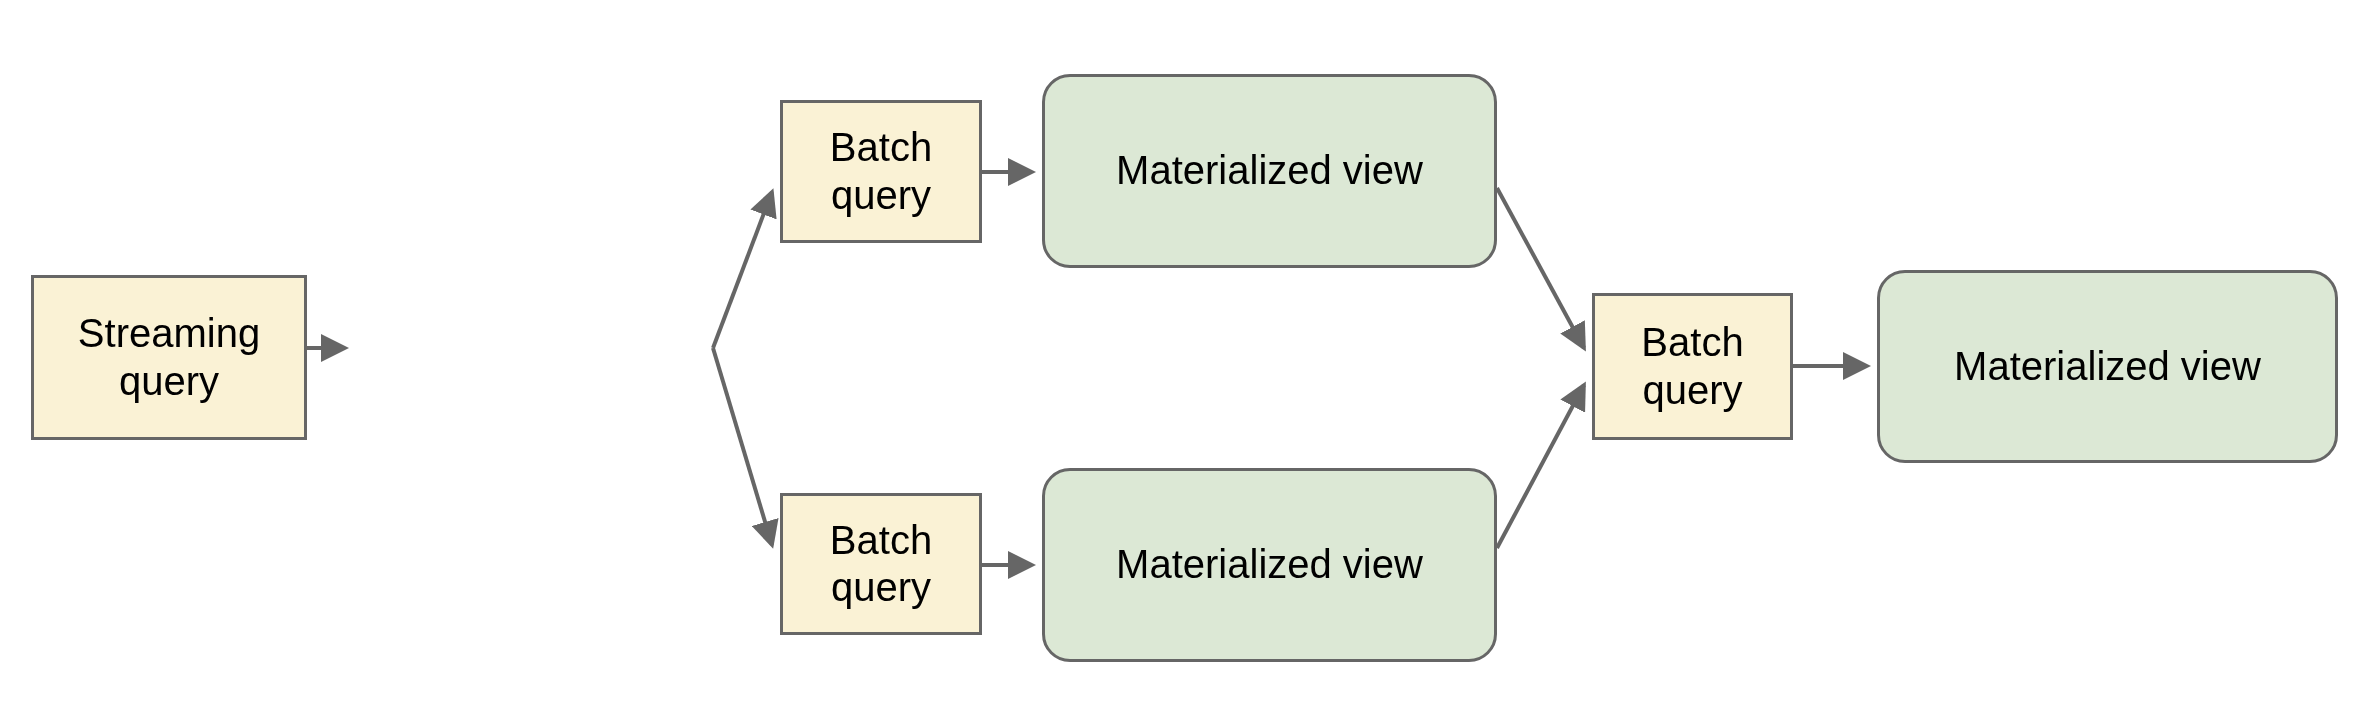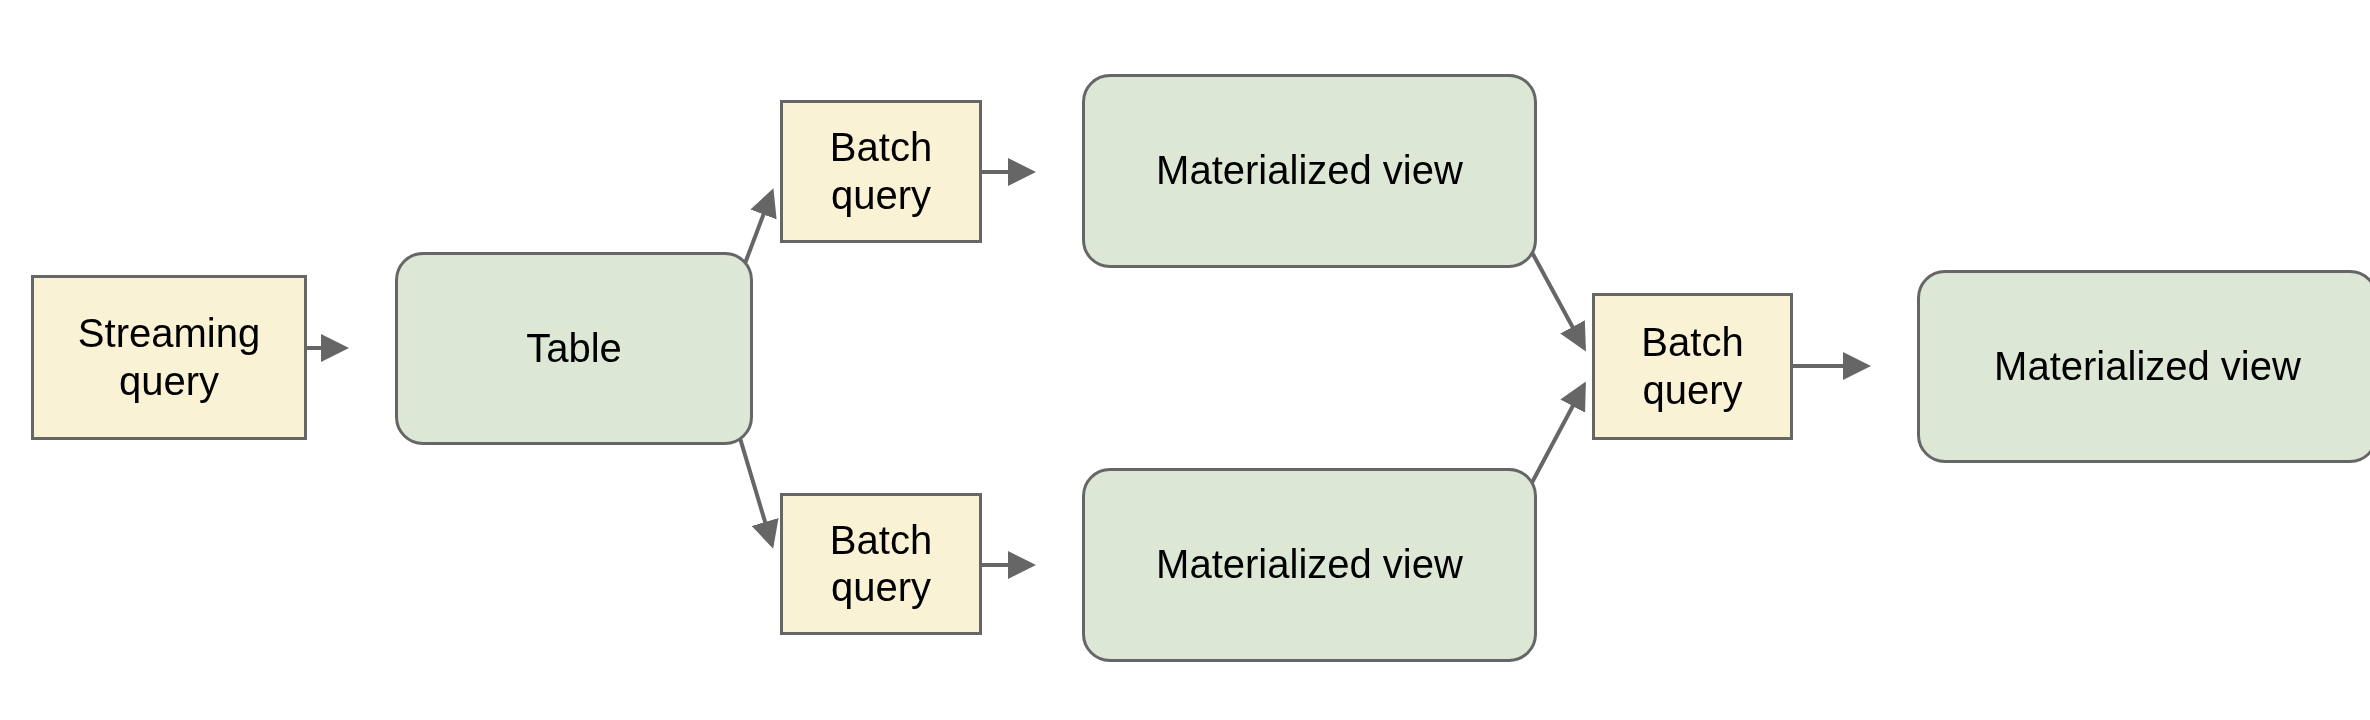--- a/index.html
+++ b/index.html
@@ -39,21 +39,20 @@
     border: 3px solid #666666;
     z-index: 2;
   }
   .node-query {
     background: #faf2d5;
     border-radius: 0;
   }
   .node-store {
     background: #dce8d5;
     border-radius: 28px;
-    margin-left: 40px;
   }
   .node-label {
     display: block;
     white-space: pre-line;
     padding: 0 10px;
   }
   
   #n-streaming-query { left: 31px;   top: 275px; width: 276px; height: 165px; }
   #n-table           { left: 355px;  top: 252px; width: 358px; height: 193px; }
   #n-batch-top       { left: 780px;  top: 100px; width: 202px; height: 143px; }
@@ -106,23 +105,20 @@
     <g>
       <line x1="1793" y1="366" x2="1867" y2="366" stroke="#666666" stroke-width="4" marker-end="url(#arrowhead)"></line>
     </g>
   </svg>
 
   <div class="node node-query" id="n-streaming-query">
     <span class="node-label">Streaming
 query</span>
   </div>
 
-  <div class="node node-store" id="n-table">
-    <span class="node-label">Table</span>
-  </div>
 
   <div class="node node-query" id="n-batch-top">
     <span class="node-label">Batch
 query</span>
   </div>
 
   <div class="node node-store" id="n-mv-top">
     <span class="node-label">Materialized view</span>
   </div>
 

